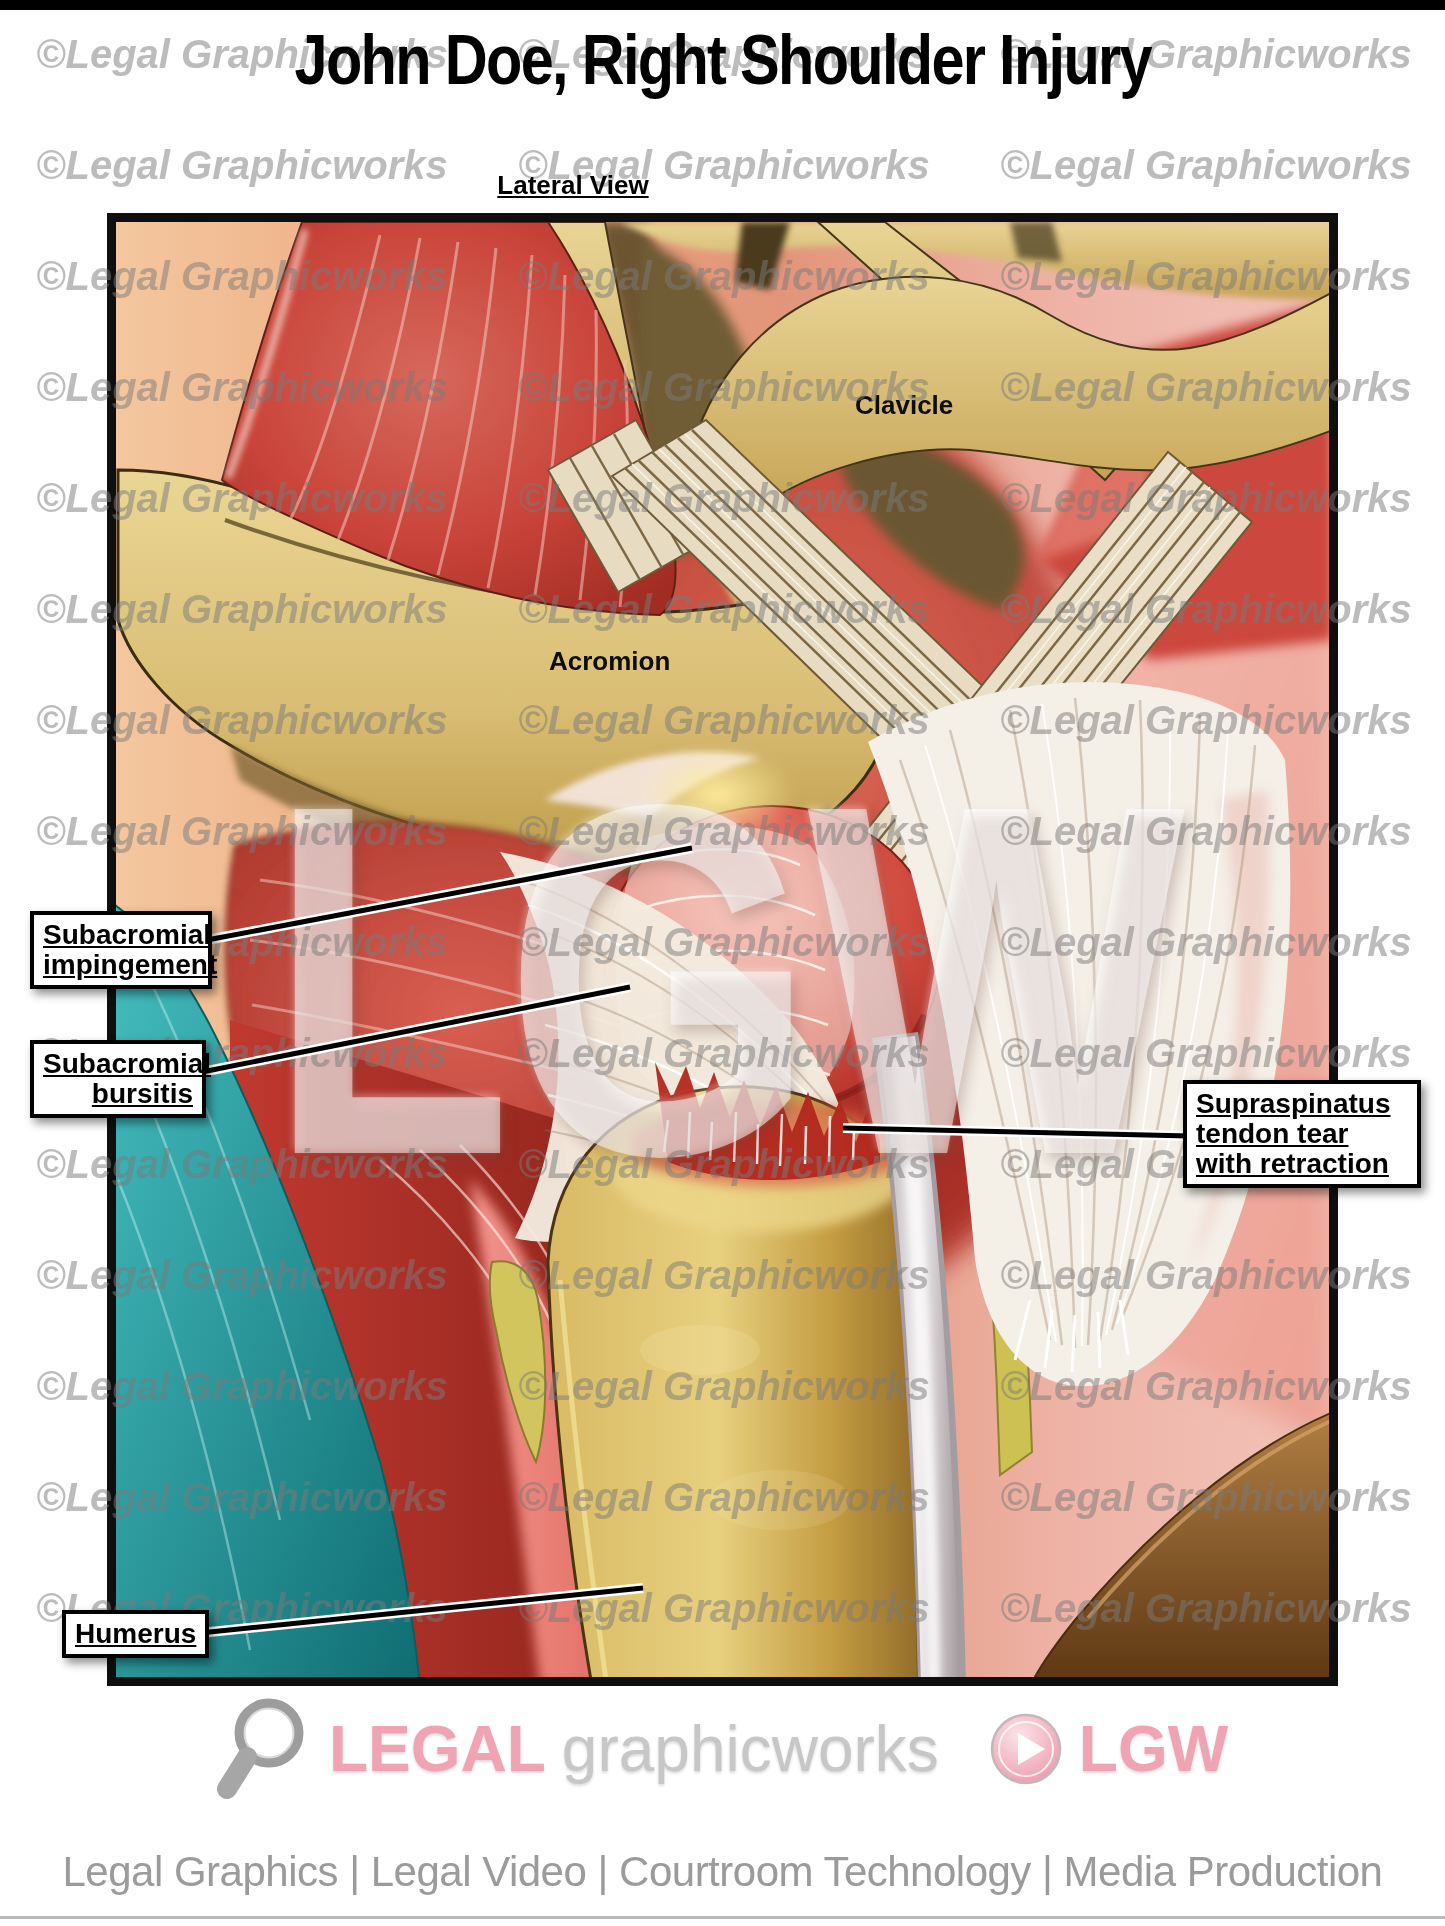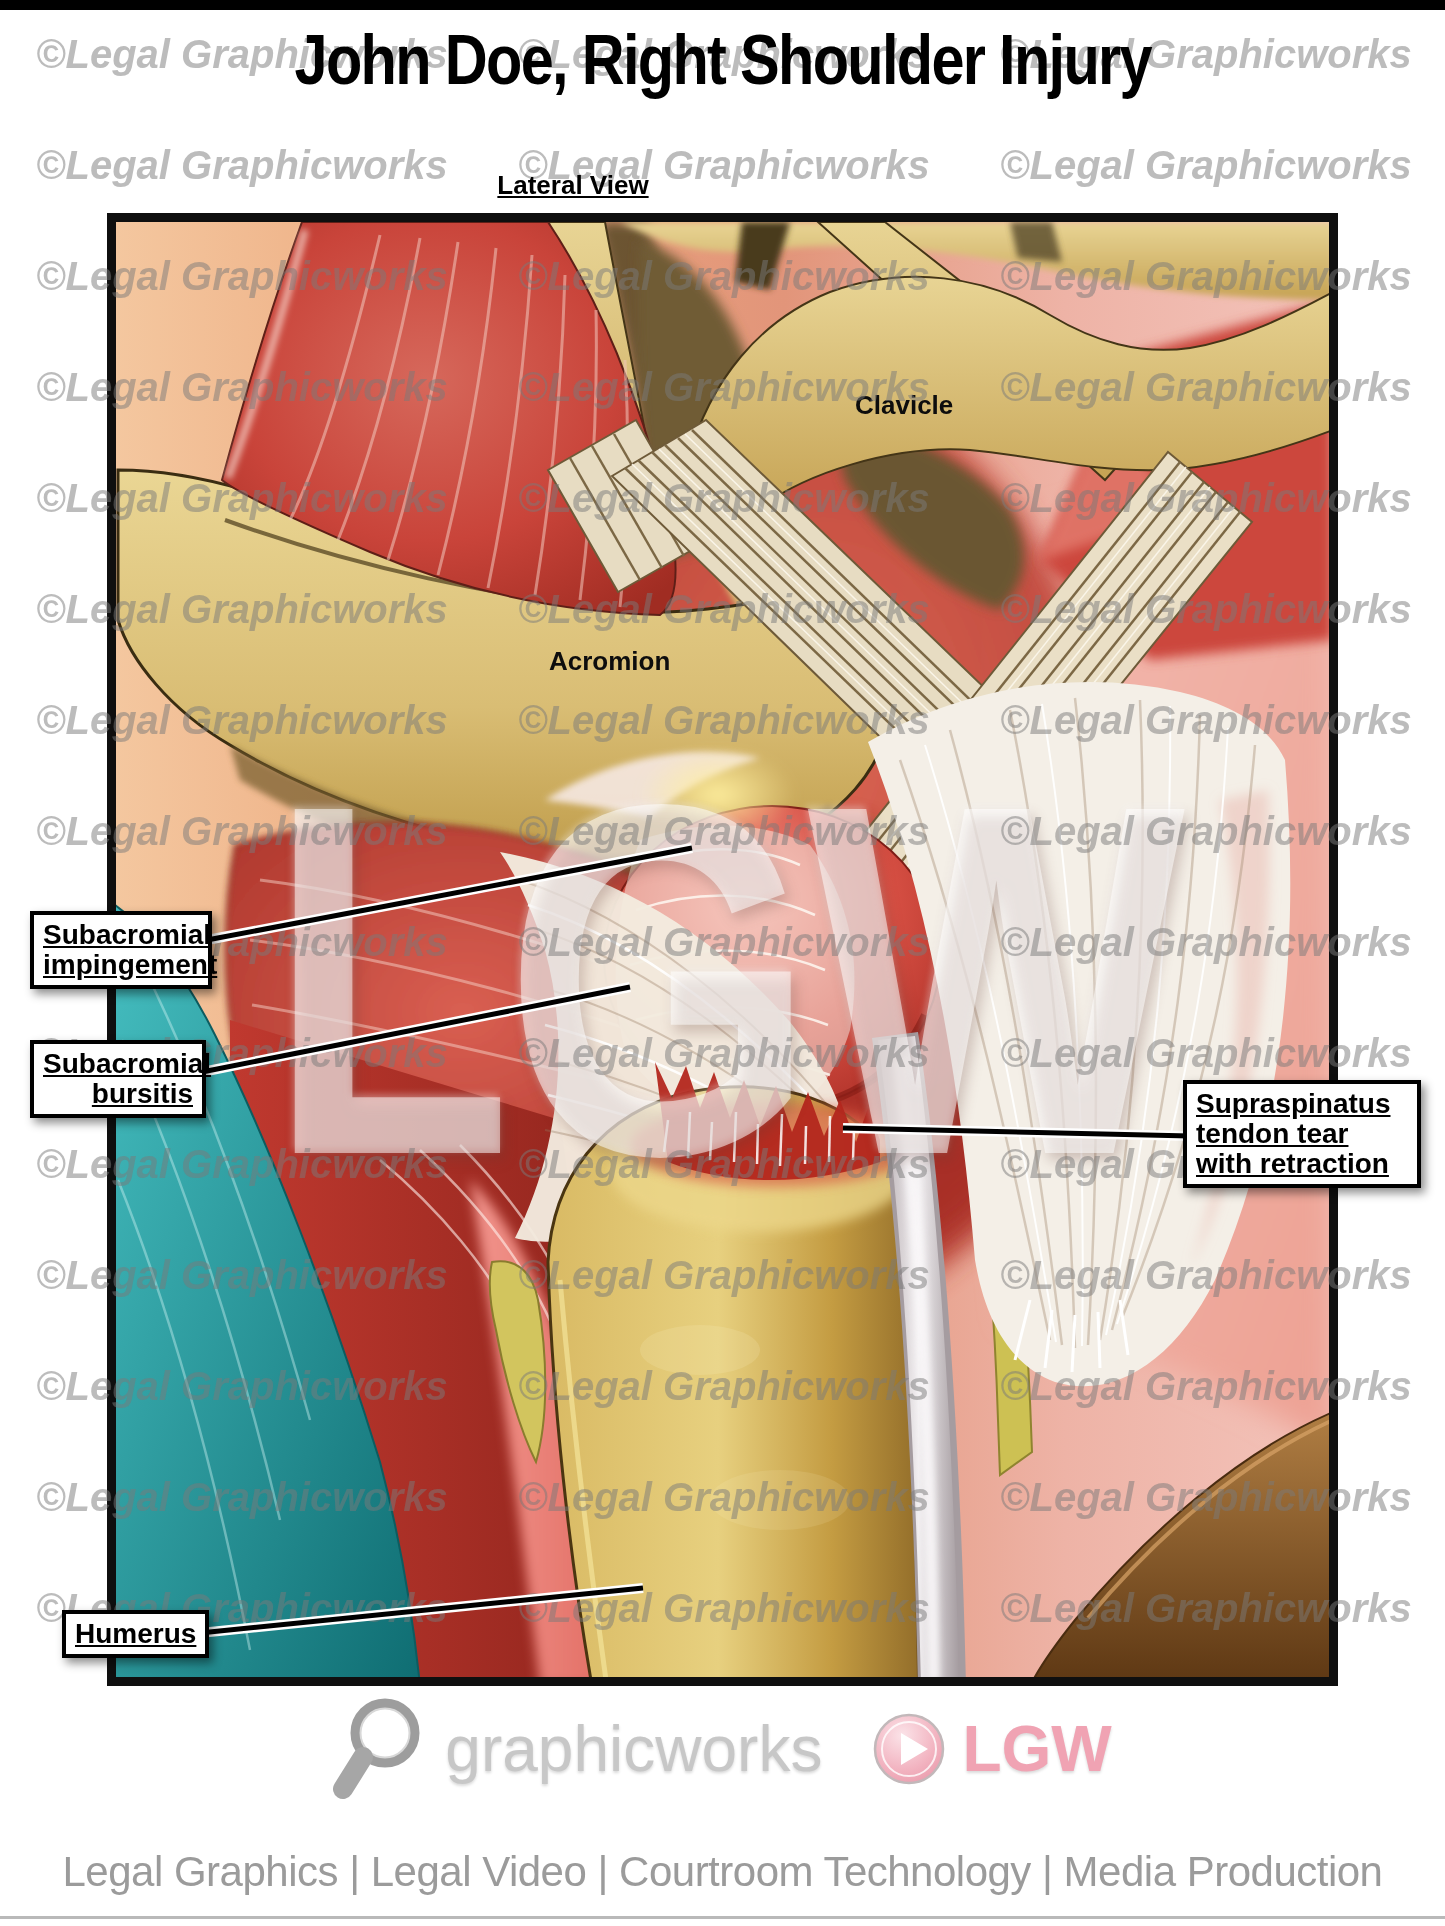--- a/index.html
+++ b/index.html
@@ -448,20 +448,21 @@
 <div class="abs callout co-bursitis">Subacromial bursitis</div>
 <div class="abs callout co-tear">Supraspinatus tendon tear with retraction</div>
 <div class="abs callout co-humerus">Humerus</div>
 
 <div class="abs brand-row">
   <svg width="96" height="108" viewBox="0 0 96 108">
     <circle cx="52" cy="38" r="29" fill="none" stroke="#9d9d9d" stroke-width="11"></circle>
     <circle cx="52" cy="38" r="24" fill="none" stroke="#ffffff" stroke-width="3" opacity="0.6"></circle>
     <path d="M 30 62 L 10 94" stroke="#a6a6a6" stroke-width="20" stroke-linecap="round"></path>
   </svg>
+  <span class="brand-word brand-pink">LEGAL</span>
   <span class="brand-word brand-gray">graphicworks</span>
   <span class="brand-gap"></span>
   <svg width="74" height="74" viewBox="0 0 74 74">
     <defs>
       <radialGradient id="playGrad" cx="0.4" cy="0.3" r="0.85">
         <stop offset="0" stop-color="#fbe3e8"></stop>
           <stop offset="0.6" stop-color="#f2b3c0"></stop>
         <stop offset="1" stop-color="#e795a7"></stop>
       </radialGradient>
     </defs>

